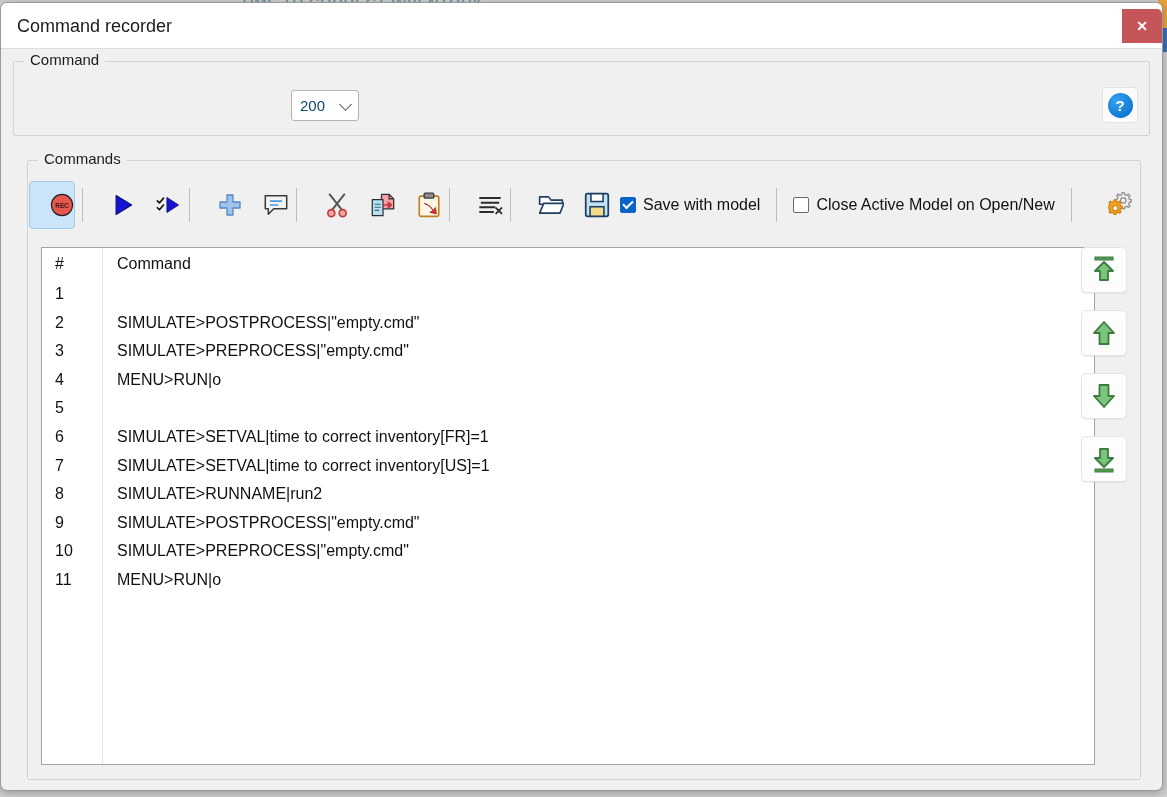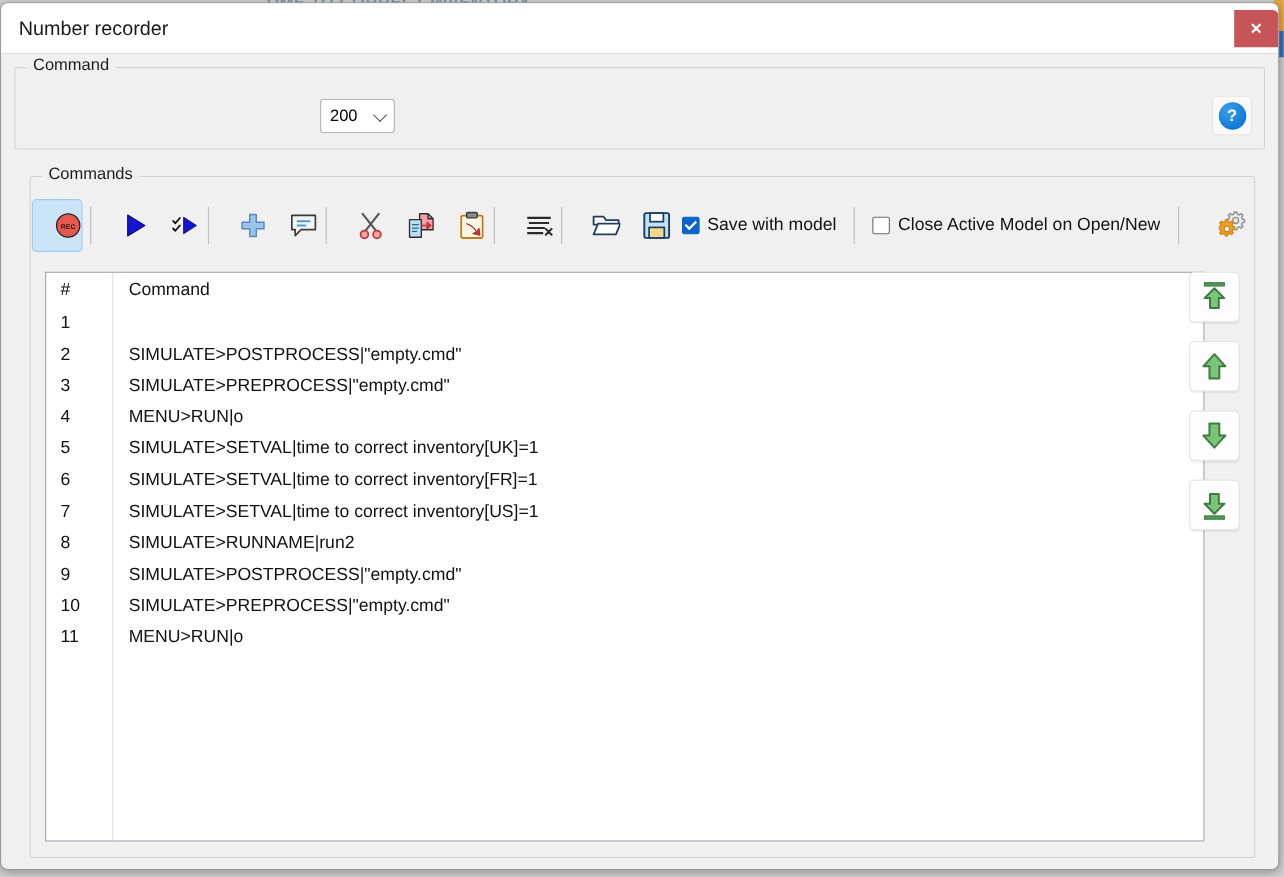--- a/index.html
+++ b/index.html
@@ -78,21 +78,21 @@
     font-size: 16px; color: #111;
   }
   #combo-count {
     position: absolute; left: 277px; top: 28px;
     width: 68px; height: 31px;
     background: #ffffff;
     border: 1px solid #b4b4b4; border-radius: 3px;
     display: flex; align-items: center;
     cursor: pointer;
   }
-  #combo-count .cval { margin-left: 8px; font-size: 15px; color: #000000; }
+  #combo-count .cval { margin-left: 8px; font-size: 15px; color: #0c4a6e; }
   #combo-count .chev {
     position: absolute; right: 8px; top: 50%;
     width: 9px; height: 9px; margin-top: -6px;
     border-right: 1.6px solid #555; border-bottom: 1.6px solid #555;
     transform: rotate(45deg);
   }
   #help-btn {
     position: absolute; right: 11px; top: 25px;
     width: 36px; height: 36px;
     background: #fbfbfb; border: 1px solid #e3e3e3; border-radius: 4px;
@@ -182,21 +182,21 @@
 </head>
 <body>
 
 <div id="bg-strip"></div>
 <div id="bg-title-ghost">TIME TO CORRECT INVENTORY</div>
 <div id="bg-right-strip"></div>
 
 <div id="dialog">
 
   <div id="titlebar">
-    <div id="title-text">Number recorder</div>
+    <div id="title-text">Command recorder</div>
     <div id="close-btn">✕</div>
   </div>
 
   <div class="groupbox" id="settings-group">
     <div class="group-legend">Command</div>
 
 
     <div id="combo-count">
       <span class="cval">200</span>
       <span class="chev"></span>
@@ -360,21 +360,20 @@
           <div class="row">
             <div class="num">3</div>
             <div class="cmd">SIMULATE&gt;PREPROCESS|"empty.cmd"</div>
           </div>
           <div class="row">
             <div class="num">4</div>
             <div class="cmd">MENU&gt;RUN|o</div>
           </div>
           <div class="row">
             <div class="num">5</div>
-            <div class="cmd">SIMULATE&gt;SETVAL|time to correct inventory[UK]=1</div>
           </div>
           <div class="row">
             <div class="num">6</div>
             <div class="cmd">SIMULATE&gt;SETVAL|time to correct inventory[FR]=1</div>
           </div>
           <div class="row">
             <div class="num">7</div>
             <div class="cmd">SIMULATE&gt;SETVAL|time to correct inventory[US]=1</div>
           </div>
           <div class="row">

